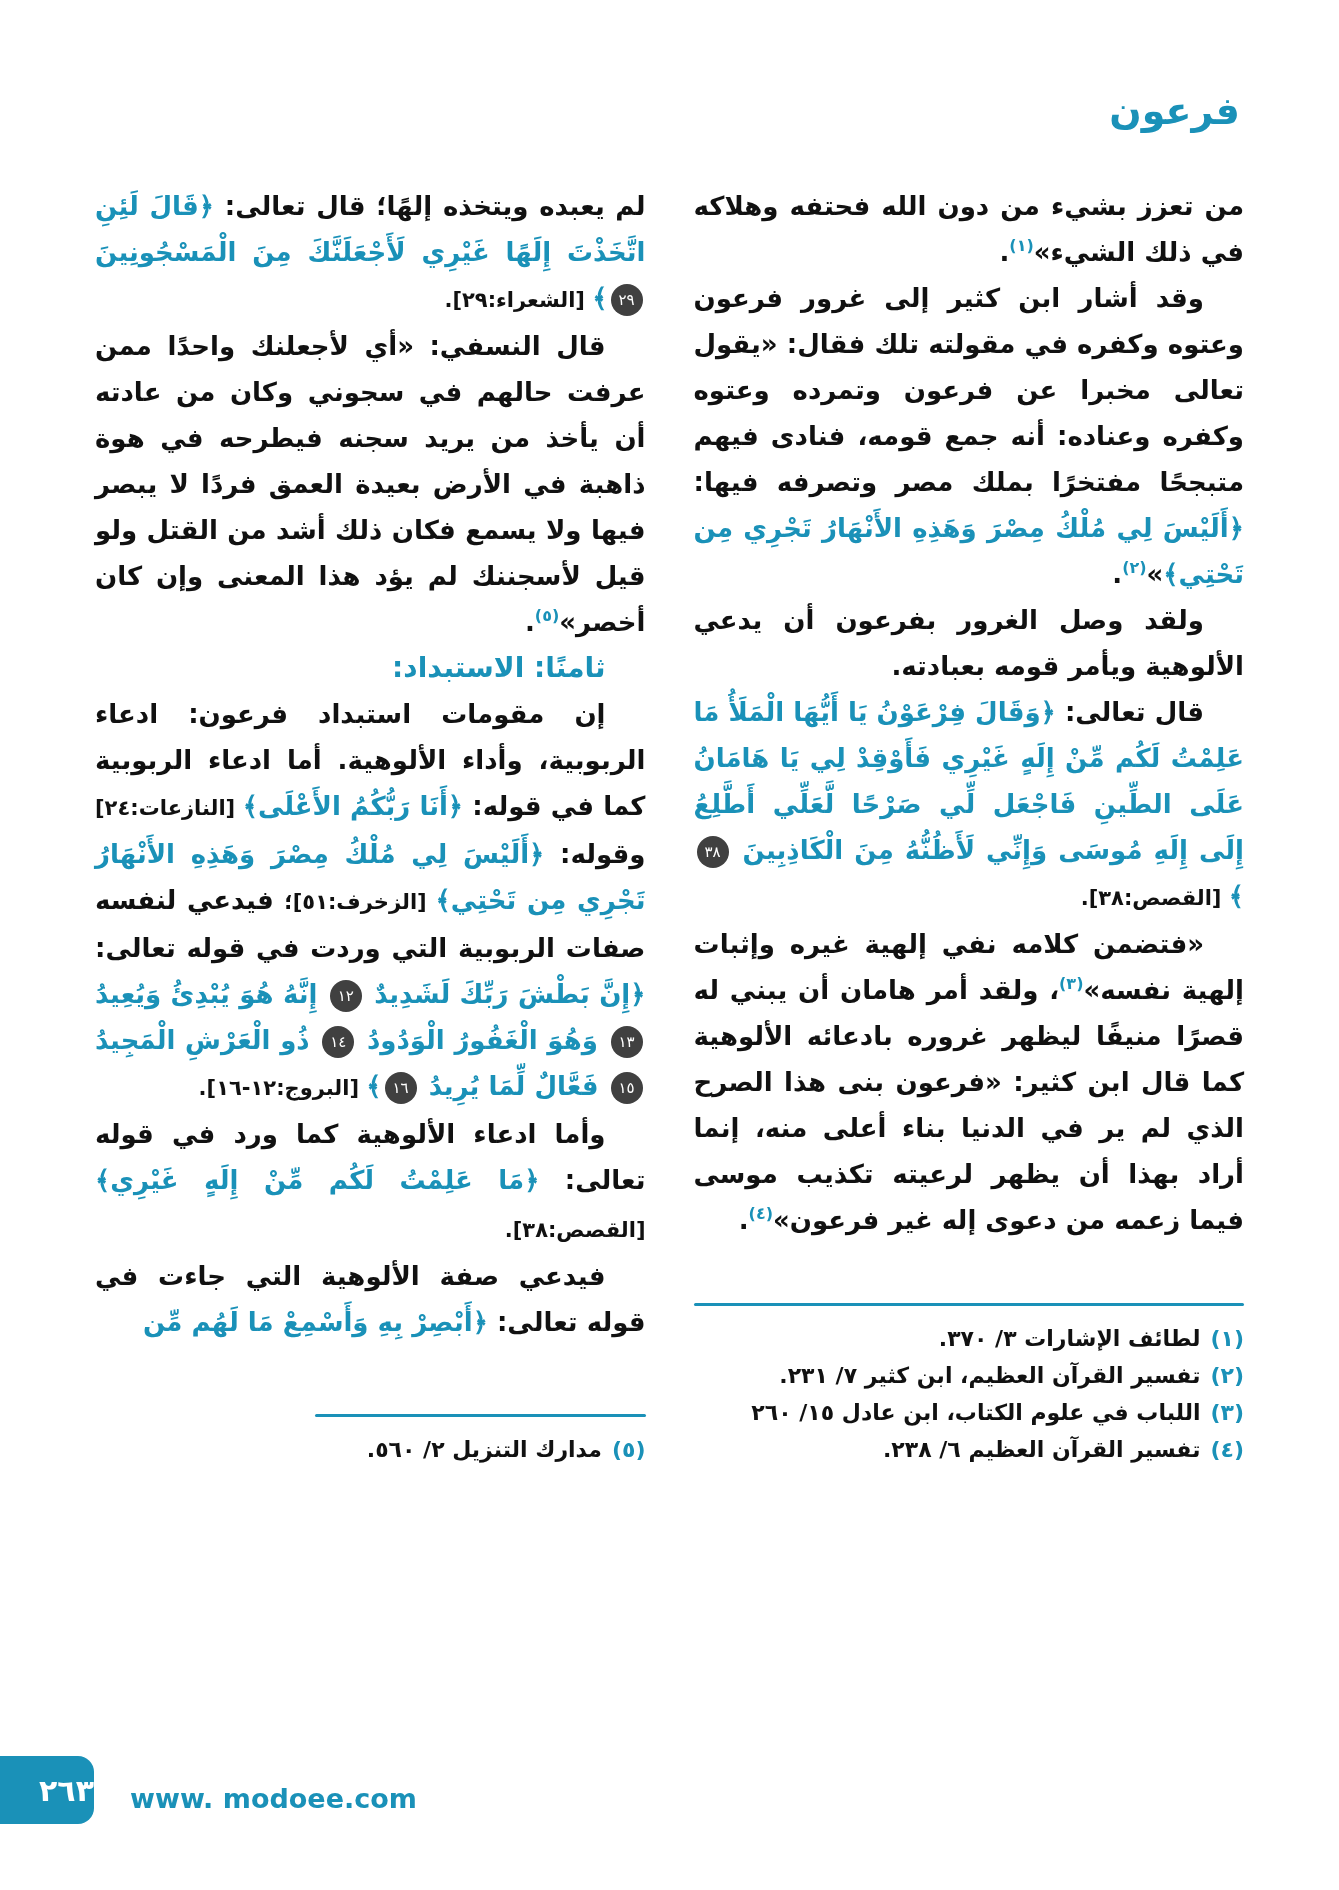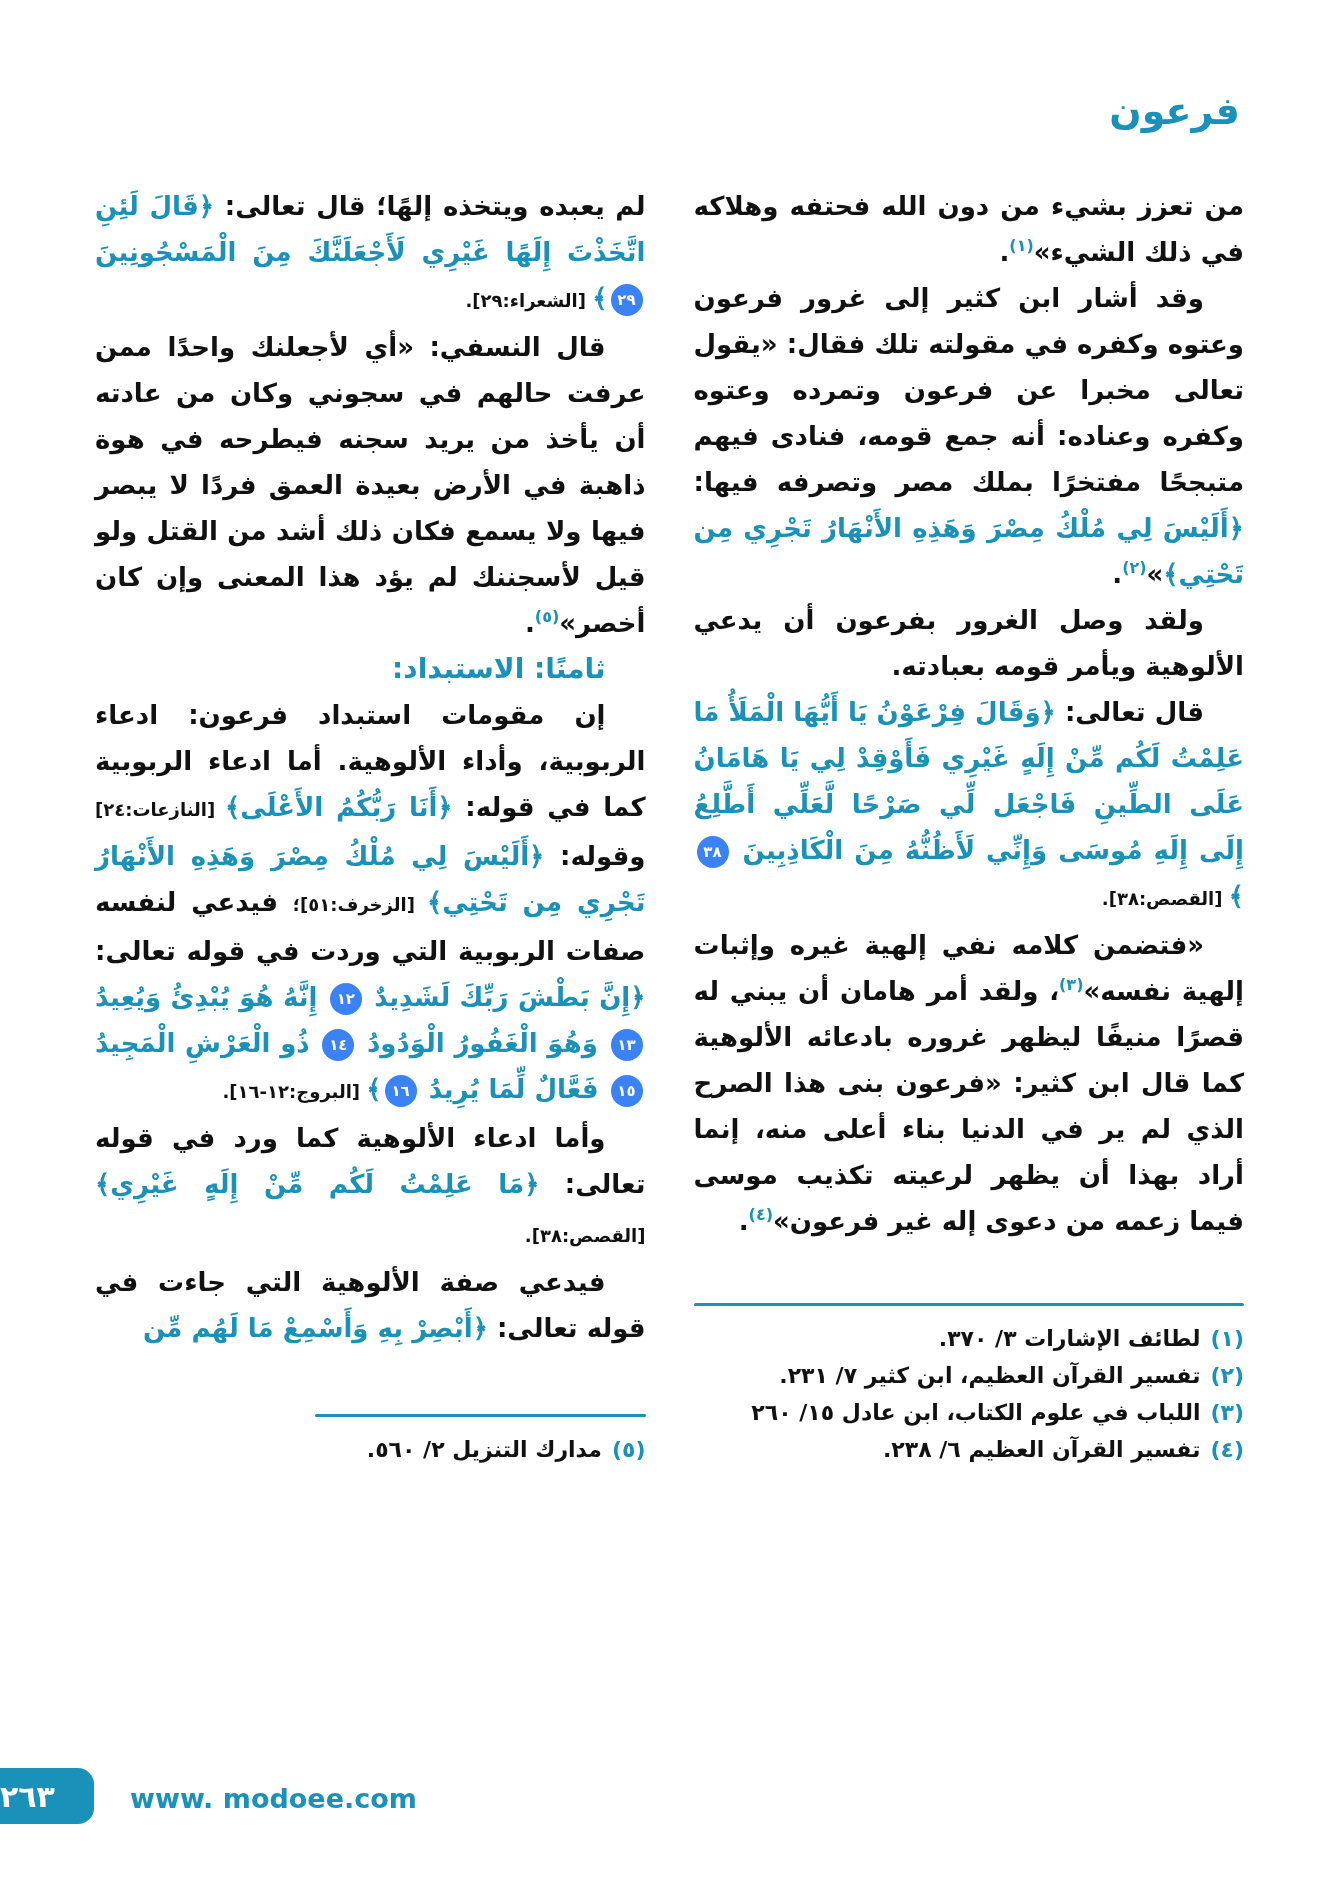--- a/index.html
+++ b/index.html
@@ -34,46 +34,46 @@
   .col-text { text-align:justify; }
   p.para {
     margin:0; font-size:26px; line-height:46px;
     font-weight:bold;
     text-indent:40px;
   }
   p.para.no-indent { text-indent:0; }
   p.para.heading { color:#1a91b8; font-size:28px; }
   .seg-n { color:#111; }
   .seg-q { color:#1a91b8;margin-top:28px; }
-  .seg-r { color:#111; font-size:18px; }
+  .seg-r { color:#111; font-size:21px; }
   .seg-f { color:#1a91b8; font-size:16px; vertical-align:super; line-height:0; }
   .seg-a {
-    display:inline-block; background:#3b82f6; color:#fff;
+    display:inline-block; background:#404040; color:#fff;
     border-radius:50%; width:32px; height:32px; line-height:32px;
-    text-align:center; font-size:15px; font-weight:bold;
+    text-align:center; font-size:15px; font-weight:normal;
     vertical-align:middle; margin:0 3px; text-indent:0;
   }
 
   
   .footnotes { position:absolute; bottom:0; right:0; left:0; }
   .fn-rule { height:3px; background:#1a91b8; margin-bottom:14px; border-radius:2px; }
   .fn-rule-short { width:60%; }
   .fn-item {
     display:flex; flex-direction:row; gap:10px;
     font-size:22px; line-height:37px; font-weight:bold; color:#111;
   }
   .fn-num { color:#1a91b8; white-space:nowrap; }
 
   
   .page-number-badge {
     position:absolute; left:0; bottom:66px;
-    width:94px; height:56px;
+    width:94px; height:68px;
     background:#1a91b8; color:#fff;
     border-radius:0 16px 16px 0;
-    display:flex; align-items:center; justify-content:flex-end;
+    display:flex; align-items:center; justify-content:flex-start;
     font-size:30px; font-weight:bold;
   }
   .website {
     position:absolute; left:130px; bottom:76px;
     color:#1a91b8; font-size:27px; font-weight:bold;
     direction:ltr;
   }
 </style>
 </head>
 <body>

